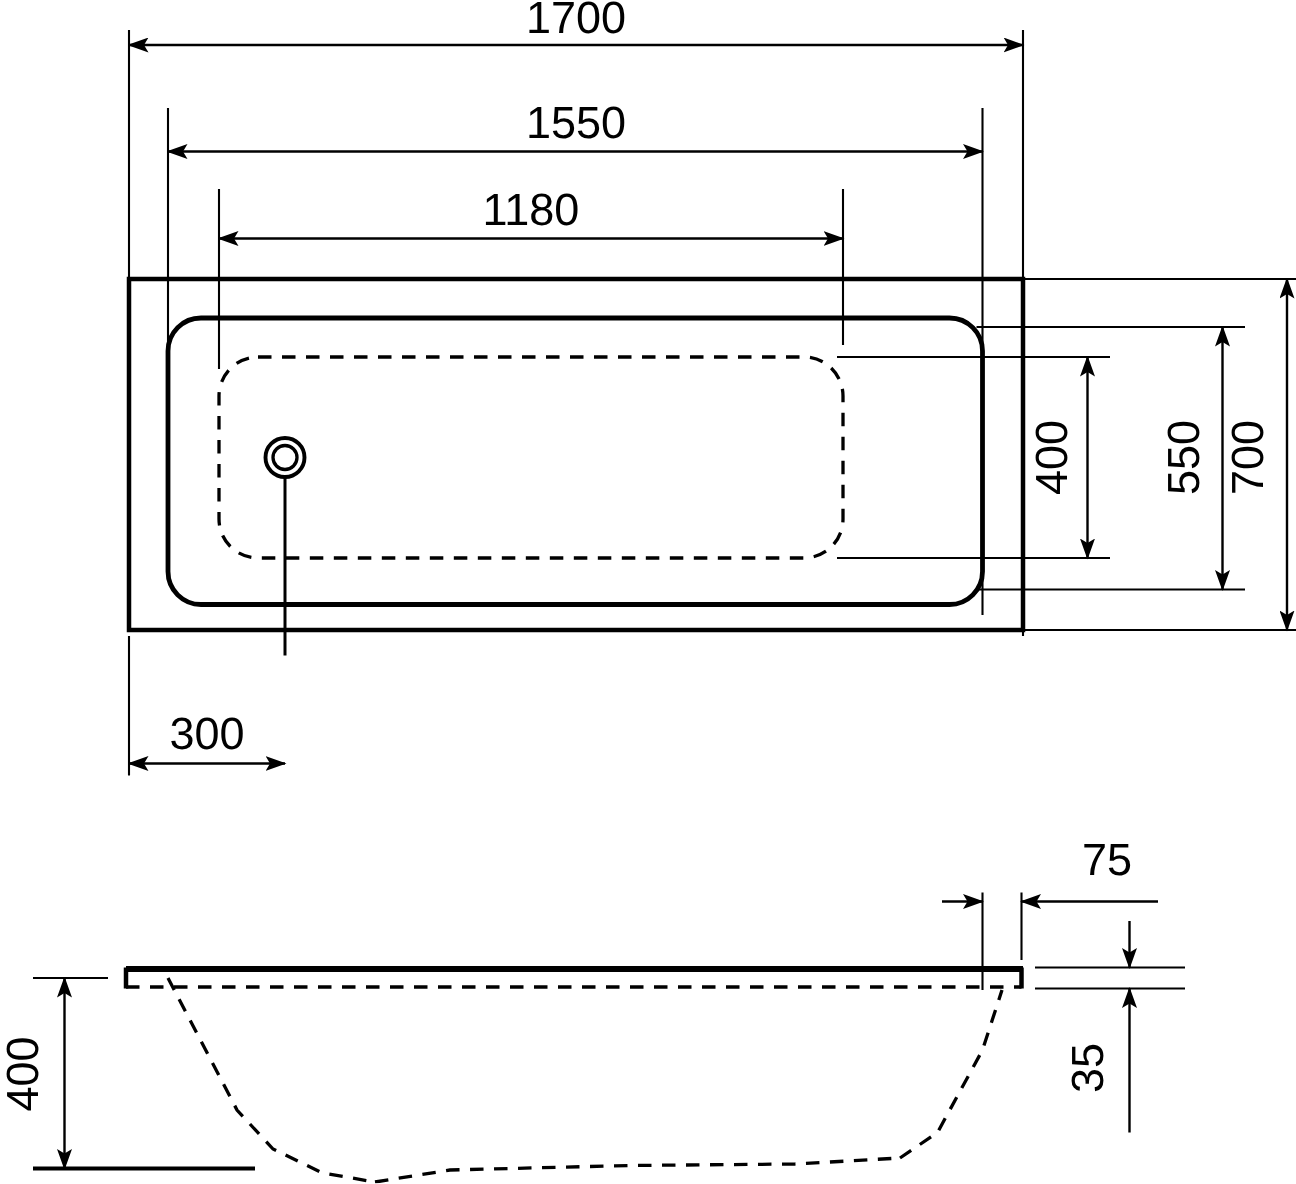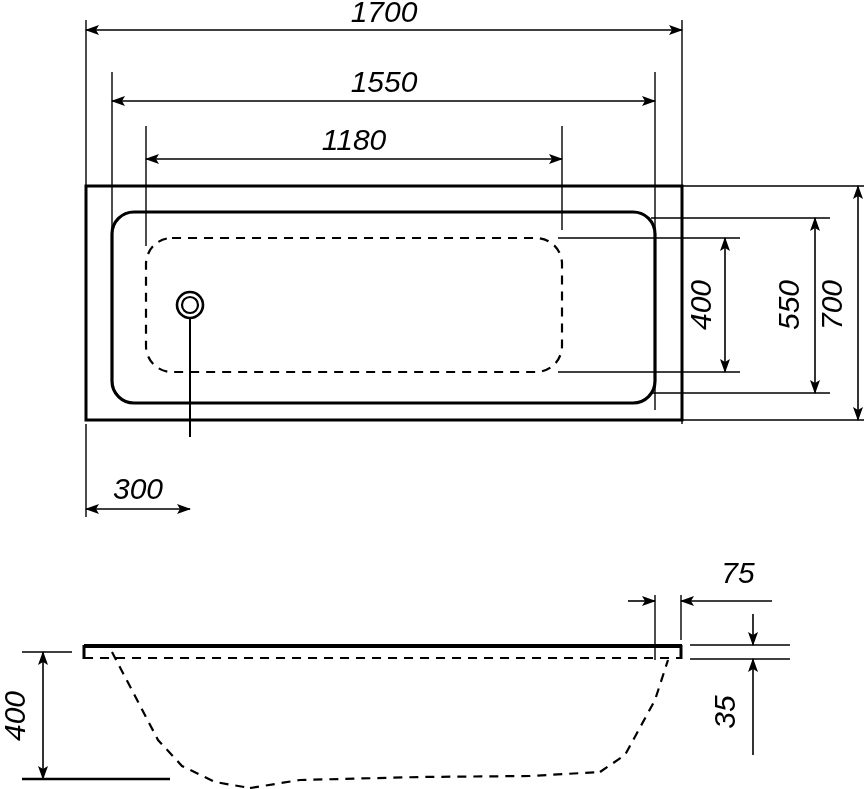--- a/index.html
+++ b/index.html
@@ -1,18 +1,18 @@
 <!DOCTYPE html>
 <html><head>
 <meta charset="utf-8">
 <style>
   html,body{margin:0;padding:0;background:#ffffff;}
   body{width:864px;height:789px;overflow:hidden;
        font-family:"Liberation Sans","DejaVu Sans",sans-serif;}
-  #stage{position:relative;width:684px;height:789px;background:#fff;font-style:italic;}
+  #stage{position:relative;width:684px;height:789px;background:#fff;}
   svg{position:absolute;top:0;left:0;}
   .dimtext{font-family:"Liberation Sans","DejaVu Sans",sans-serif;
            font-size:30px;fill:#000;}
 </style>
 </head>
 <body>
 
 <div id="stage">
 
   <svg width="864" height="789" viewBox="0 0 864 789">

